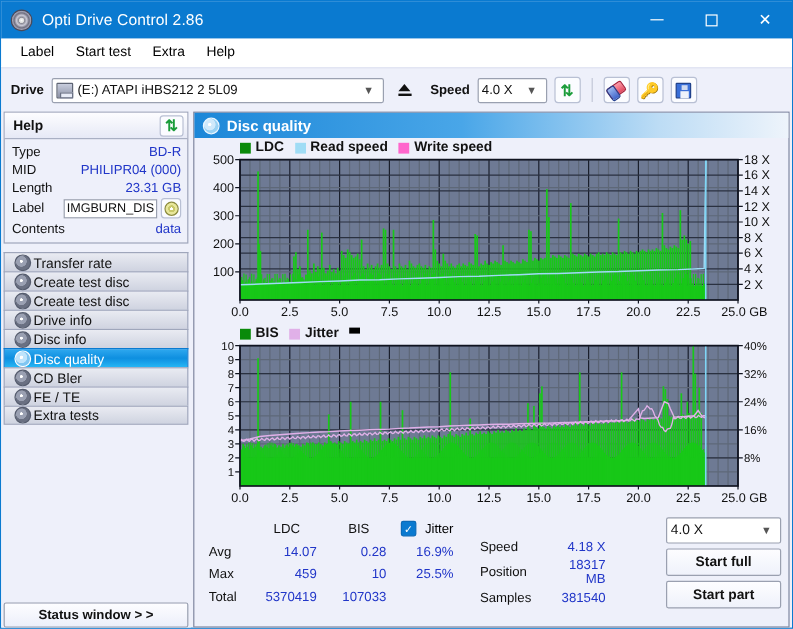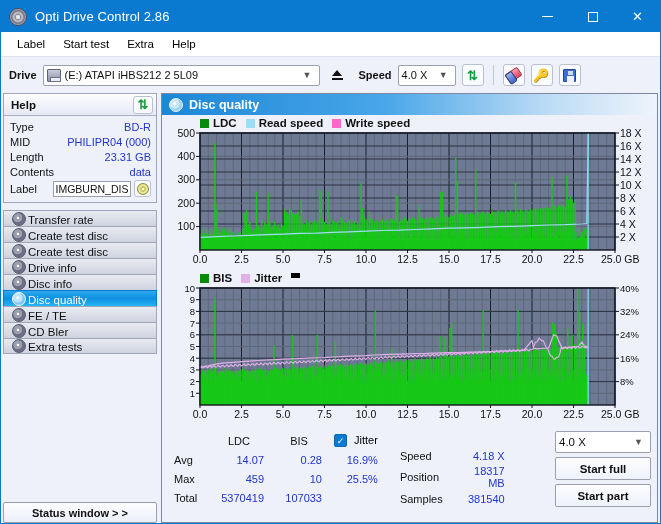--- a/index.html
+++ b/index.html
@@ -262,30 +262,30 @@
             <span class="v">BD-R</span>
           </div>
           <div class="drow">
             <span class="k">MID</span>
             <span class="v">PHILIPR04 (000)</span>
           </div>
           <div class="drow">
             <span class="k">Length</span>
             <span class="v">23.31 GB</span>
           </div>
-          <div class="drow">
-            <span class="k">Contents</span>
-            <span class="v">data</span>
-          </div>
           <div class="drow" style="height:19px">
             <span class="k">Label</span>
             <span class="label-box">IMGBURN_DIS</span>
             <span class="disc-mini">
               <span class="cd-glyph"></span>
             </span>
+          </div>
+          <div class="drow">
+            <span class="k">Contents</span>
+            <span class="v">data</span>
           </div>
         </div>
       </div>
 
       <div class="nav">
         <div class="nav-item">
           <span class="nav-ico"></span>
           <span>Transfer rate</span>
         </div>
         <div class="nav-item">
@@ -303,25 +303,25 @@
         <div class="nav-item">
           <span class="nav-ico"></span>
           <span>Disc info</span>
         </div>
         <div class="nav-item active">
           <span class="nav-ico"></span>
           <span>Disc quality</span>
         </div>
         <div class="nav-item">
           <span class="nav-ico"></span>
-          <span>FE / TE</span>
+          <span>CD Bler</span>
         </div>
         <div class="nav-item">
           <span class="nav-ico"></span>
-          <span>CD Bler</span>
+          <span>FE / TE</span>
         </div>
         <div class="nav-item">
           <span class="nav-ico"></span>
           <span>Extra tests</span>
         </div>
       </div>
 
       <div class="sidebar-spacer"></div>
       <div class="statusbtn">Status window &gt; &gt;</div>
     </div>

